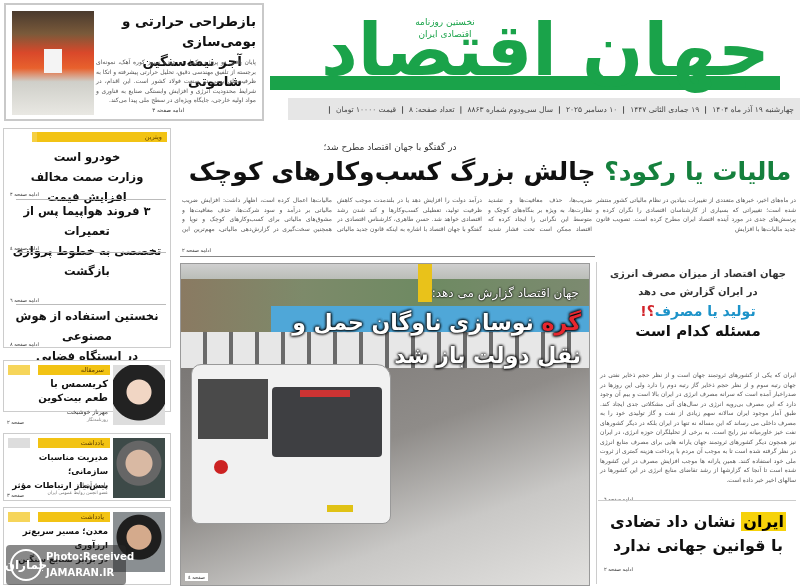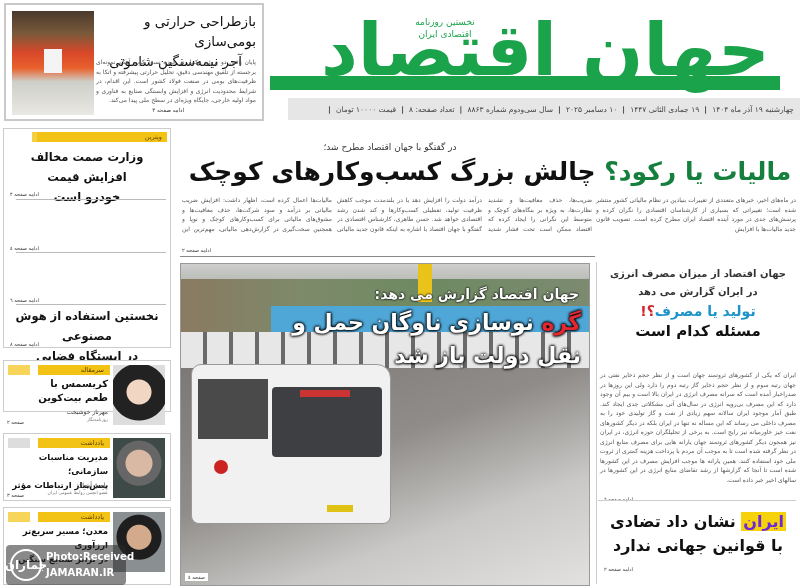--- a/index.html
+++ b/index.html
@@ -14,21 +14,21 @@
 #logo-bar{position:absolute;left:0;right:0;top:72px;height:14px;background:#1aa34a}
 #tagline{position:absolute;left:140px;top:12px;color:#1aa34a;font-size:9px;line-height:12px;text-align:center;width:70px}
 #infobar{left:288px;top:98px;width:512px;height:22px;background:#e6e6e6;display:flex;align-items:center;justify-content:space-between;padding:0 6px 0 40px;font-size:7.5px;color:#444}
 #infobar span{white-space:nowrap}
 #infobar .sep{color:#333;font-weight:bold}
 
 
 #teaser{left:4px;top:3px;width:260px;height:118px;border:2px solid #c9c9c9;background:#fff}
 #teaser-img{position:absolute;left:6px;top:6px;width:82px;height:104px;background:linear-gradient(180deg,#4a3a2e 0%,#7a5a3a 22%,#d9482a 40%,#e8612d 55%,#cfcfc9 68%,#e9e8e3 100%)}
 #teaser-img .win{position:absolute;left:32px;top:38px;width:18px;height:24px;background:#f4f4f4}
-#teaser-title{position:absolute;right:6px;top:6px;width:160px;font-size:13.5px;font-weight:normal;line-height:20px;text-align:right}
+#teaser-title{position:absolute;right:6px;top:6px;width:160px;font-size:13.5px;font-weight:bold;line-height:20px;text-align:right}
 #teaser-body{position:absolute;right:6px;top:52px;width:160px;font-size:6px;line-height:9.5px;color:#555;text-align:justify}
 #teaser-cont{position:absolute;right:78px;bottom:6px;font-size:5.5px;color:#333}
 
 
 #top-news{left:3px;top:128px;width:168px;height:220px;border:1px solid #ccc;background:#fff}
 .ybar{position:absolute;height:10px;background:#f2c314}
 .ybar-label{position:absolute;font-size:6.5px;color:#6b4a00;top:1px}
 .news-item{position:absolute;left:4px;right:4px;text-align:center;font-weight:bold;font-size:11.5px;line-height:20px}
 .cont{position:absolute;left:6px;font-size:5px;color:#333}
 .cont::after{content:"";}
@@ -56,35 +56,35 @@
 #ph-fence{position:absolute;left:90px;right:0;top:42px;height:30px;background:#4fa7d8}
 #ph-yellow{position:absolute;left:237px;top:0;width:14px;height:38px;background:#e9c21a}
 #ph-buses{position:absolute;left:0;right:0;top:68px;height:36px;background:repeating-linear-gradient(90deg,#e7e7e7 0 22px,#6a6a6a 22px 26px)}
 #ph-ground{position:absolute;left:0;right:0;top:104px;bottom:0;background:linear-gradient(160deg,#7b7876 0%,#8f8c89 40%,#c9c8c6 70%,#e2e1df 100%)}
 #ph-bus{position:absolute;left:10px;top:100px;width:200px;height:160px;background:#f1f1f1;border-radius:10px 14px 8px 8px;border:1px solid #999}
 #ph-bus .wind{position:absolute;left:80px;top:22px;width:110px;height:70px;background:#3e3f42;border-radius:4px}
 #ph-bus .side{position:absolute;left:6px;top:14px;width:70px;height:60px;background:#4a4a4a}
 #ph-bus .sign{position:absolute;left:108px;top:25px;width:50px;height:7px;background:#c33}
 #ph-bus .plate{position:absolute;left:135px;top:140px;width:26px;height:7px;background:#e0c215}
 #ph-bus .heart{position:absolute;left:22px;top:95px;width:14px;height:14px;background:#c22;border-radius:50%}
-#ph-kicker{position:absolute;right:10px;top:22px;color:#fff;font-size:14px;font-weight:bold;text-shadow:0 0 2px #000,0 0 2px #000}
+#ph-kicker{position:absolute;right:10px;top:22px;color:#fff;font-size:12px;font-weight:normal;text-shadow:0 0 2px #000,0 0 2px #000}
 #ph-title{position:absolute;right:8px;top:42px;width:330px;color:#fff;font-weight:bold;font-size:22px;line-height:33px;text-align:right;text-shadow:0 0 3px #000,0 0 3px #000,0 0 3px #000}
 #ph-title .red{color:#e7272f}
 #ph-cont{position:absolute;left:4px;bottom:4px;background:#fff;font-size:5px;padding:1px 3px;color:#333}
 
 
 #r-kicker{left:600px;top:265px;width:196px;text-align:center;font-size:10px;line-height:18px;font-weight:bold;color:#333}
 #r-title1{left:600px;top:303px;width:196px;text-align:center;font-weight:bold;font-size:14px;color:#1c93c9}
 #r-title1 .red{color:#d2232a}
 #r-title2{left:600px;top:322px;width:196px;text-align:center;font-weight:bold;font-size:15px;color:#111}
 #r-body{left:600px;top:370px;width:196px}
 #r-cont{left:604px;top:496px;font-size:5px;color:#333}
 #r-rule{left:598px;top:500px;width:198px;height:1px;background:#ccc}
 #iran-head{left:600px;top:510px;width:196px;text-align:center;font-weight:bold;font-size:16px;line-height:24px}
-#iran-head .hl{color:#6d28d9;background:#f6d20a;padding:0 2px}
+#iran-head .hl{color:#000000;background:#f6d20a;padding:0 2px}
 #iran-cont{left:604px;top:566px;font-size:5px;color:#333}
 
 
 #watermark{left:6px;top:545px;width:120px;height:40px;background:rgba(40,40,40,.55);border-radius:4px;color:#fff}
 #wm-logo{position:absolute;left:4px;top:4px;width:32px;height:32px;border-radius:50%;border:2px solid #fff;font-size:12px;display:flex;align-items:center;justify-content:center;font-weight:bold}
 #wm-l1{position:absolute;left:40px;top:6px;font-size:10px;font-weight:bold;direction:ltr}
 #wm-l2{position:absolute;left:40px;top:22px;font-size:10px;font-weight:bold;direction:ltr}
 .vrule{position:absolute;width:1px;background:#ccc}
 </style>
 </head>
@@ -126,26 +126,30 @@
   <div id="teaser-body">پایان یافتن دو پروژه مکمل در حوزه نسوز کوره آهک، نمونه‌ای برجسته از تلفیق مهندسی دقیق، تحلیل حرارتی پیشرفته و اتکا به ظرفیت‌های بومی در صنعت فولاد کشور است. این اقدام، در شرایط محدودیت انرژی و افزایش وابستگی صنایع به فناوری و مواد اولیه خارجی، جایگاه ویژه‌ای در سطح ملی پیدا می‌کند.</div>
   <div id="teaser-cont">ادامه صفحه ۳</div>
 </div>
 
 <div id="top-news" class="abs">
   <div class="ybar" style="right:3px;top:3px;width:130px"></div>
   <div class="ybar" style="left:28px;top:3px;width:8px;opacity:.8"></div>
   <div class="ybar-label" style="right:8px;top:4px">ویترین</div>
 
   <div class="news-item" style="top:18px">
+    <div>خودرو است</div>
     <div>وزارت صمت مخالف افزایش قیمت</div>
-    <div>خودرو است</div>
   </div>
   <div class="cont" style="top:62px">ادامه صفحه ۴</div>
   <div class="hr" style="top:70px"></div>
 
+  <div class="news-item" style="top:72px">
+    <div>۳ فروند هواپیما پس از تعمیرات</div>
+    <div>تخصصی به خطوط پروازی بازگشت</div>
+  </div>
   <div class="cont" style="top:116px">ادامه صفحه ٤</div>
   <div class="hr" style="top:123px"></div>
 
   <div class="cont" style="top:168px">ادامه صفحه ٦</div>
   <div class="hr" style="top:175px"></div>
 
   <div class="news-item" style="top:177px">
     <div>نخستین استفاده از هوش مصنوعی</div>
     <div>در ایستگاه فضایی بین‌المللی</div>
   </div>

